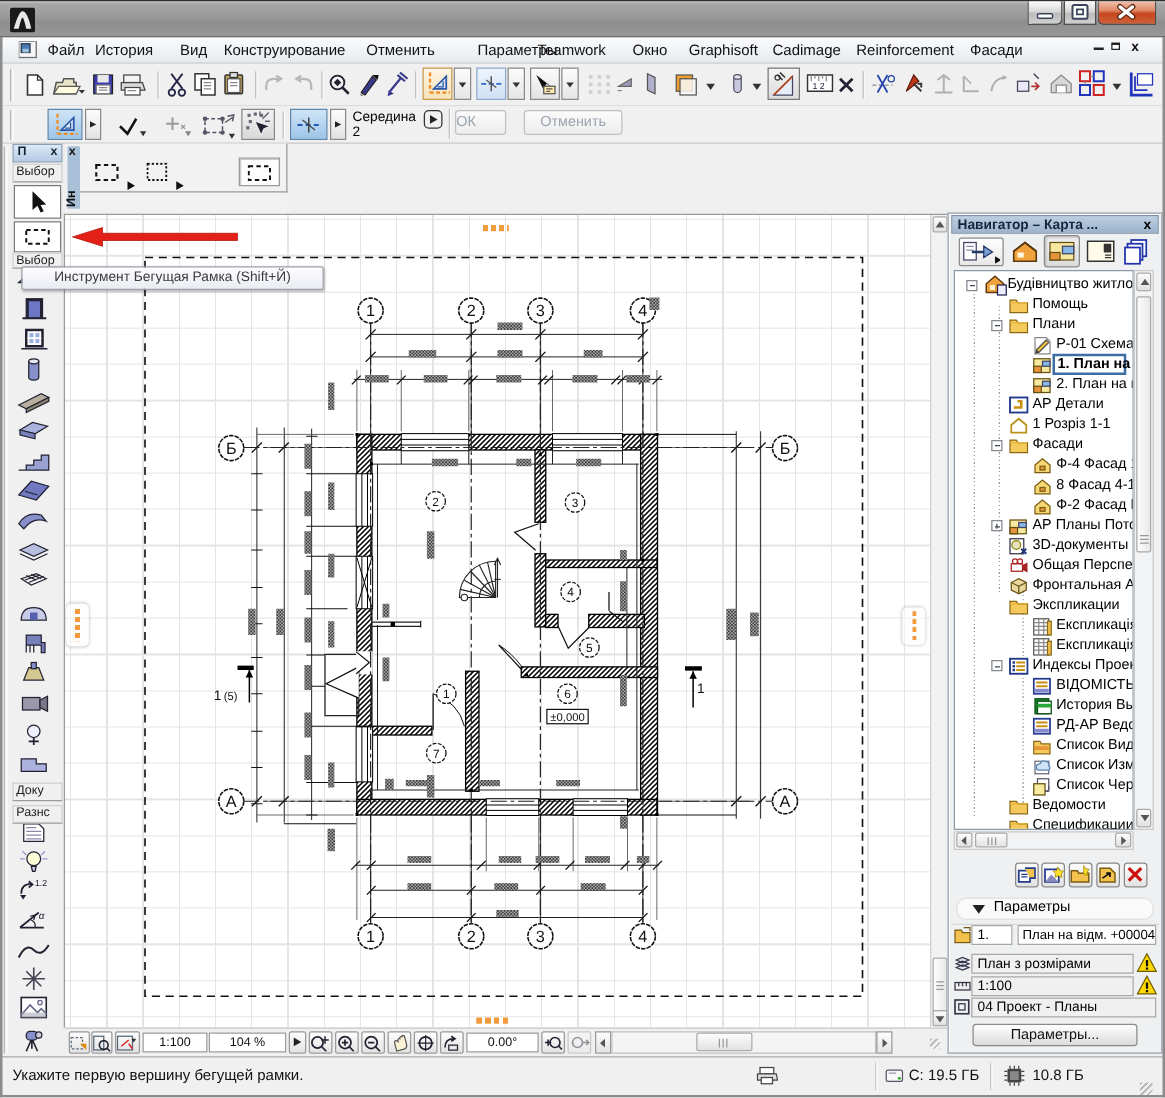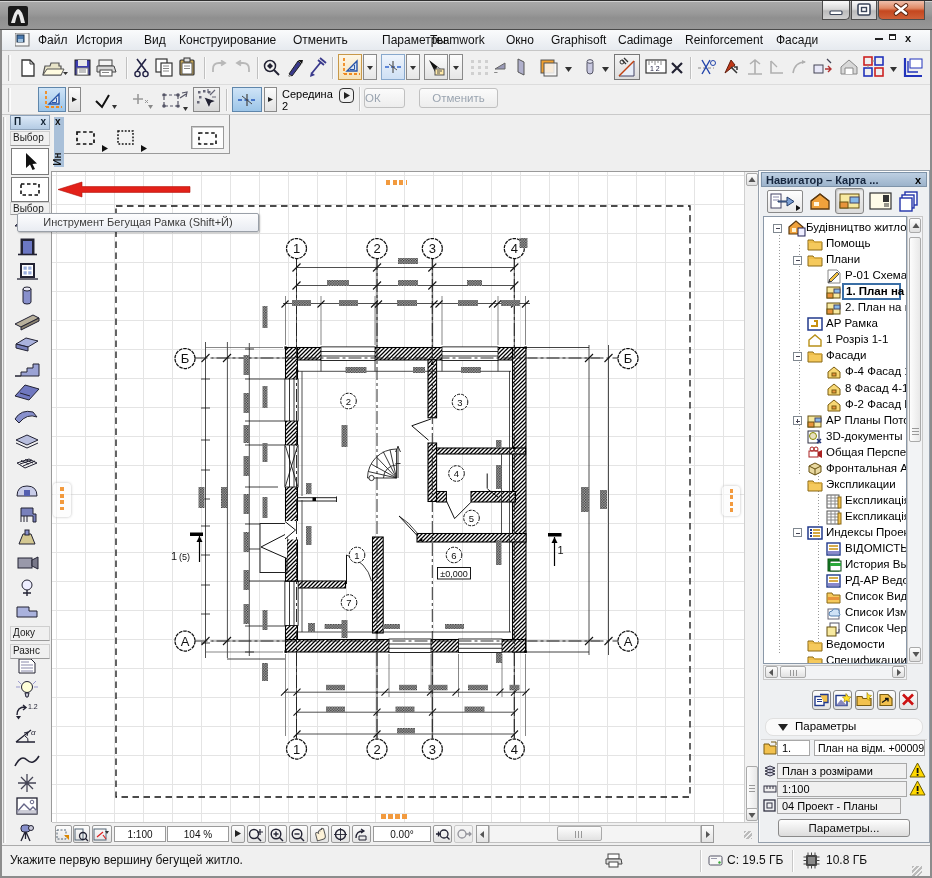--- a/index.html
+++ b/index.html
@@ -1132,21 +1132,21 @@
       <svg style="position:absolute;left:62px;top:83.25px" width="16" height="16">
         <rect x="1" y="3" width="13" height="11" fill="#f7e9a0" stroke="#665010"></rect>
         <rect x="1" y="9" width="6" height="5" fill="#e8943c" stroke="#665010"></rect>
         <rect x="8" y="5" width="6" height="4" fill="#86b8e8" stroke="#446"></rect>
       </svg>
       <span style="position:absolute;left:81px;top:84.25px">2. План на в</span>
       <svg style="position:absolute;left:43px;top:99.30000000000001px" width="16" height="16">
         <rect x="1" y="2" width="14" height="12" fill="#fff" stroke="#223a8c" stroke-width="1.5"></rect>
         <path d="M4 10 L10 10 L10 5 L7 5" fill="none" stroke="#c89010" stroke-width="2"></path>
       </svg>
-      <span style="position:absolute;left:62px;top:100.30000000000001px">АР Рамка</span>
+      <span style="position:absolute;left:62px;top:100.30000000000001px">АР Детали</span>
       <svg style="position:absolute;left:43px;top:115.35000000000001px" width="16" height="16">
         <path d="M2 8 L8 3 L14 8 L14 14 L2 14 Z" fill="none" stroke="#b89018" stroke-width="1.4"></path>
       </svg>
       <span style="position:absolute;left:62px;top:116.35000000000001px">1 Розріз 1-1</span>
       <div style="position:absolute;left:29px;top:134.9px;width:9px;height:9px;border:1px solid #808890;background:#fff">
         <div style="position:absolute;left:1.5px;top:3.5px;width:4px;height:1px;background:#445"></div>
       </div>
       <svg style="position:absolute;left:43px;top:131.4px" width="16" height="16">
         <path d="M1 4 L6 4 L7.5 6 L15 6 L15 14 L1 14 Z" fill="#f5c95c" stroke="#8a6914"></path>
         <path d="M1 6 L15 6" stroke="#e8b43c"></path>
@@ -1365,21 +1365,21 @@
       <path d="M1 1 L11 1 L6 8 Z" fill="#222"></path>
     </svg>
 <span class="abs" style="left:36px;top:549px;font-size:11.5px;color:#000">Параметры</span>
 <div class="abs" style="left:2px;top:568px;width:166px;height:1px;background:#d8d8d8"></div>
 
 <svg class="abs" style="left:4px;top:570px" width="15" height="14">
       <path d="M1 3 L6 3 L7 5 L13 5 L13 13 L1 13 Z" fill="#f2c14e" stroke="#7a5c10"></path>
       <path d="M8 1 L13 1 L13 4" fill="none" stroke="#7a5c10"></path>
     </svg>
 <div class="navfield" style="left:18px;top:569px;width:33px;background:#fff">1.</div>
-<div class="navfield" style="left:55px;top:569px;width:111px;background:#fff;font-size:10.6px;padding-left:3px">План на відм. +00009</div>
+<div class="navfield" style="left:55px;top:569px;width:111px;background:#fff;font-size:10.6px;padding-left:3px">План на відм. +00004</div>
 <svg class="abs" style="left:4px;top:593px" width="13" height="13">
       <path d="M2 4 L7 2 L12 4 L7 6 Z M2 7 L7 5 L12 7 L7 9 Z M2 10 L7 8 L12 10 L7 12 Z" fill="#dde" stroke="#334"></path>
     </svg>
 <div class="navfield" style="left:18px;top:592px;width:130px;background:#f0f0f0">План з розмірами</div>
 <svg class="abs" style="left:150px;top:591px" width="17" height="16">
       <path d="M8.5 1 L16 15 L1 15 Z" fill="#ffd800" stroke="#6a5a00"></path>
       <rect x="7.7" y="6" width="1.8" height="5" fill="#111"></rect>
       <rect x="7.7" y="12" width="1.8" height="1.8" fill="#111"></rect>
     </svg>
 <svg class="abs" style="left:4px;top:611px" width="14" height="13">
@@ -1391,26 +1391,26 @@
 <div class="navfield" style="left:18px;top:610px;width:130px;background:#f0f0f0">1:100</div>
 <svg class="abs" style="left:150px;top:609px" width="17" height="16">
       <path d="M8.5 1 L16 15 L1 15 Z" fill="#ffd800" stroke="#6a5a00"></path>
       <rect x="7.7" y="6" width="1.8" height="5" fill="#111"></rect>
       <rect x="7.7" y="12" width="1.8" height="1.8" fill="#111"></rect>
     </svg>
 <svg class="abs" style="left:4px;top:628px" width="14" height="13">
       <rect x="1" y="1" width="11" height="11" fill="none" stroke="#334" stroke-width="1.3"></rect>
       <rect x="4" y="4" width="5" height="5" fill="none" stroke="#334"></rect>
     </svg>
-<div class="navfield" style="left:18px;top:627px;width:124px;background:#f0f0f0">04 Проект - Планы</div>
+<div class="navfield" style="left:18px;top:627px;width:148px;background:#f0f0f0">04 Проект - Планы</div>
 <div class="abs" style="left:19px;top:648px;width:132px;height:18px;background:linear-gradient(#fefefe,#dcdcdc);border:1px solid #8a8a8a;border-radius:3px;font-size:11.5px;color:#111;text-align:center;line-height:16px">Параметры...</div>
 </div>
 
 <div id="statusbar">
- <span class="abs" style="left:10px;top:7px">Укажите первую вершину бегущей житло.</span>
+ <span class="abs" style="left:10px;top:7px">Укажите первую вершину бегущей рамки.</span>
  <svg class="abs" style="left:605px;top:7px" width="18" height="16">
       <rect x="3" y="1" width="11" height="5" fill="#fff" stroke="#444"></rect>
       <path d="M1 6 L16 6 L17 11 L1 11 Z" fill="#e0e0e0" stroke="#444"></path>
       <rect x="4" y="9" width="9" height="5" fill="#fff" stroke="#444"></rect>
     </svg>
  <div class="abs" style="left:700px;top:4px;width:1px;height:22px;background:#c8c8c8;box-shadow:1px 0 0 #fff"></div>
  <svg class="abs" style="left:708px;top:8px" width="15" height="13">
       <rect x="1" y="2" width="13" height="9" rx="1.5" fill="#f8f8f8" stroke="#556"></rect>
       <circle cx="11.5" cy="8.5" r="1.2" fill="#3a3"></circle>
       <line x1="3" y1="4.5" x2="9" y2="4.5" stroke="#99a"></line>

